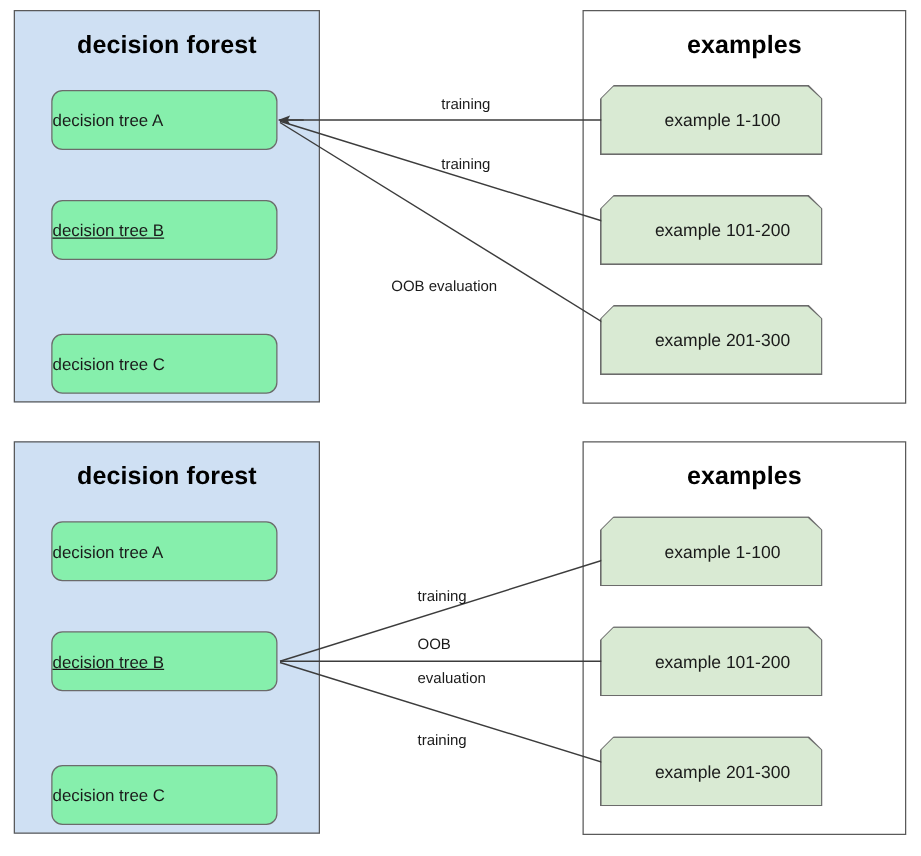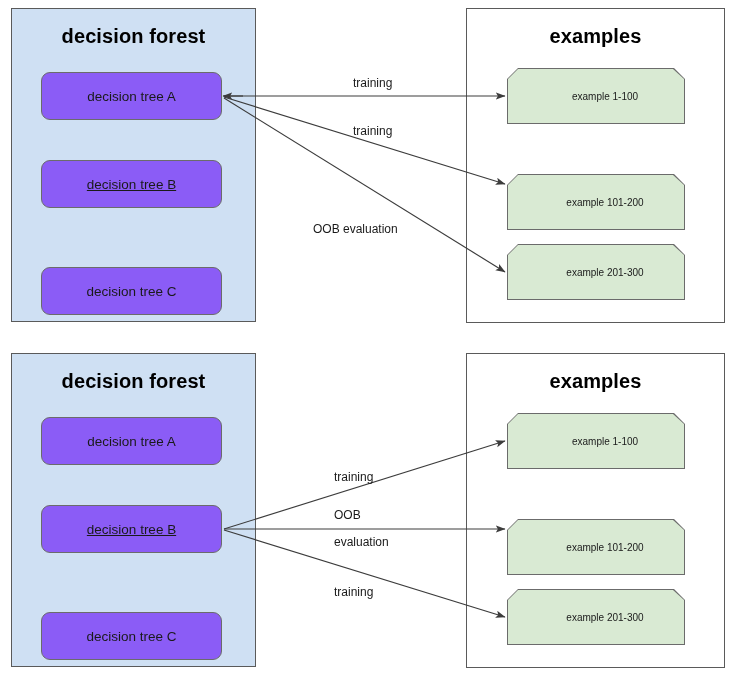--- a/index.html
+++ b/index.html
@@ -14,30 +14,30 @@
   
   .panel{position:absolute;box-sizing:border-box;border:1.3px solid #5a5a5a;}
   .panel-forest{left:11px;top:8px;width:245px;height:314px;background:#cfe0f3;}
   .panel-examples{left:466px;top:8px;width:259px;height:315px;background:#ffffff;}
 
   .panel-title{position:absolute;left:0;width:100%;top:16px;text-align:center;
                font-size:20px;font-weight:bold;color:#000;letter-spacing:.1px;}
 
   
   .tree-node{position:absolute;left:41px;width:181px;height:48px;box-sizing:border-box;
-             background:#8b5cf6;border:1.2px solid #6b6b6b;border-radius:9px;
-             display:flex;align-items:center;justify-content:center;
+             background:#86efac;border:1.2px solid #6b6b6b;border-radius:9px;
+             display:flex;align-items:center;
              font-size:13.5px;color:#1a1a1a;}
   .tree-a{top:72px;} .tree-b{top:160px;text-decoration:underline;} .tree-c{top:248px;margin-top:19px;}
 
   
-  .ex-node{position:absolute;left:507px;width:196px;height:56px;
+  .ex-node{position:absolute;left:480px;width:196px;height:56px;
            display:flex;align-items:center;justify-content:center;
-           font-size:10px;color:#1a1a1a;}
-  .ex-1{top:68px;} .ex-2{top:156px;margin-top:18px;} .ex-3{top:244px;text-align:right;}
+           font-size:14px;color:#1a1a1a;}
+  .ex-1{top:68px;} .ex-2{top:156px;} .ex-3{top:244px;text-align:right;}
   .ex-node .shape{position:absolute;inset:0;background:#d9ead3;
         border:0;
         clip-path:polygon(0 11px,11px 0,167px 0,178px 11px,178px 56px,0 56px);}
   .ex-node .outline{position:absolute;inset:0;
         background:#6b6b6b;
         clip-path:polygon(0 11px,11px 0,167px 0,178px 11px,178px 56px,0 56px);
         z-index:-1;}
   .ex-node .label{position:relative;z-index:2;}
 
   

